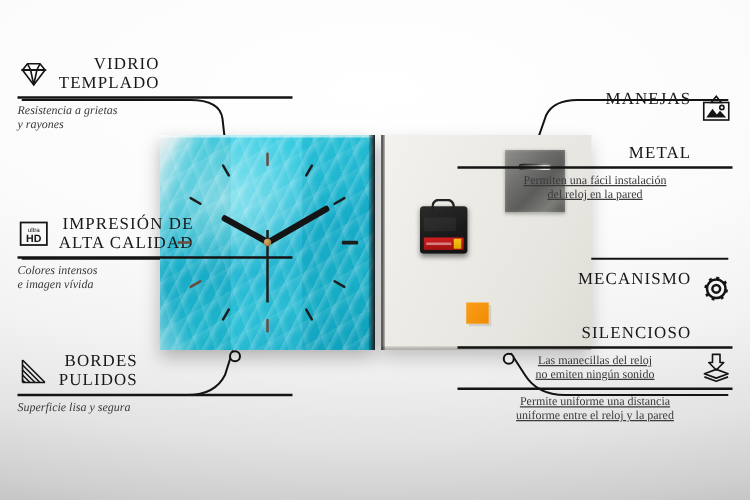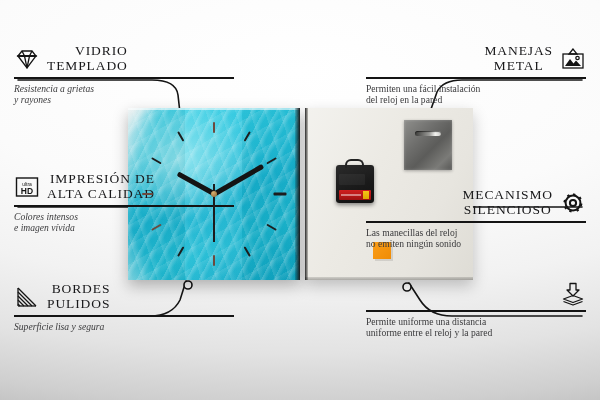--- a/index.html
+++ b/index.html
@@ -97,22 +97,22 @@
     color:#18181a; line-height:14.5px; font-weight:400; text-transform:uppercase; }
   .callout .rule{ height:1.6px; background:#141414; margin:4px 0 4px 0; }
   .callout .sub{ font-family:"Liberation Serif", serif; font-size:9.6px; color:#3a3a3c; line-height:11.5px; }
 
   .callout.left { left:14px; }
   .callout.left .head{ justify-content:flex-start; }
   .callout.left .title{ text-align:right; }
   .callout.left .sub{ text-align:left;font-style:italic; }
   .callout.right{ right:14px; }
   .callout.right .head{ justify-content:flex-end; }
-  .callout.right .title{ text-align:center; }
-  .callout.right .sub{ text-align:left; }
+  .callout.right .title{ text-align:right;margin-top:28px; }
+  .callout.right .sub{ text-align:center;text-decoration:underline; }
 
   .ico{ width:26px; height:24px; flex:0 0 26px; display:block; }
   .ico svg{ display:block; width:26px; height:24px; }
 
   .c1{ top:44px; }  .c2{ top:172px; } .c3{ top:282px; }
   .c4{ top:44px; }  .c5{ top:188px; } .c6{ top:282px; }
 
   svg.leaders{ position:absolute; inset:0; width:600px; height:400px; pointer-events:none; }
 </style>
 </head>

